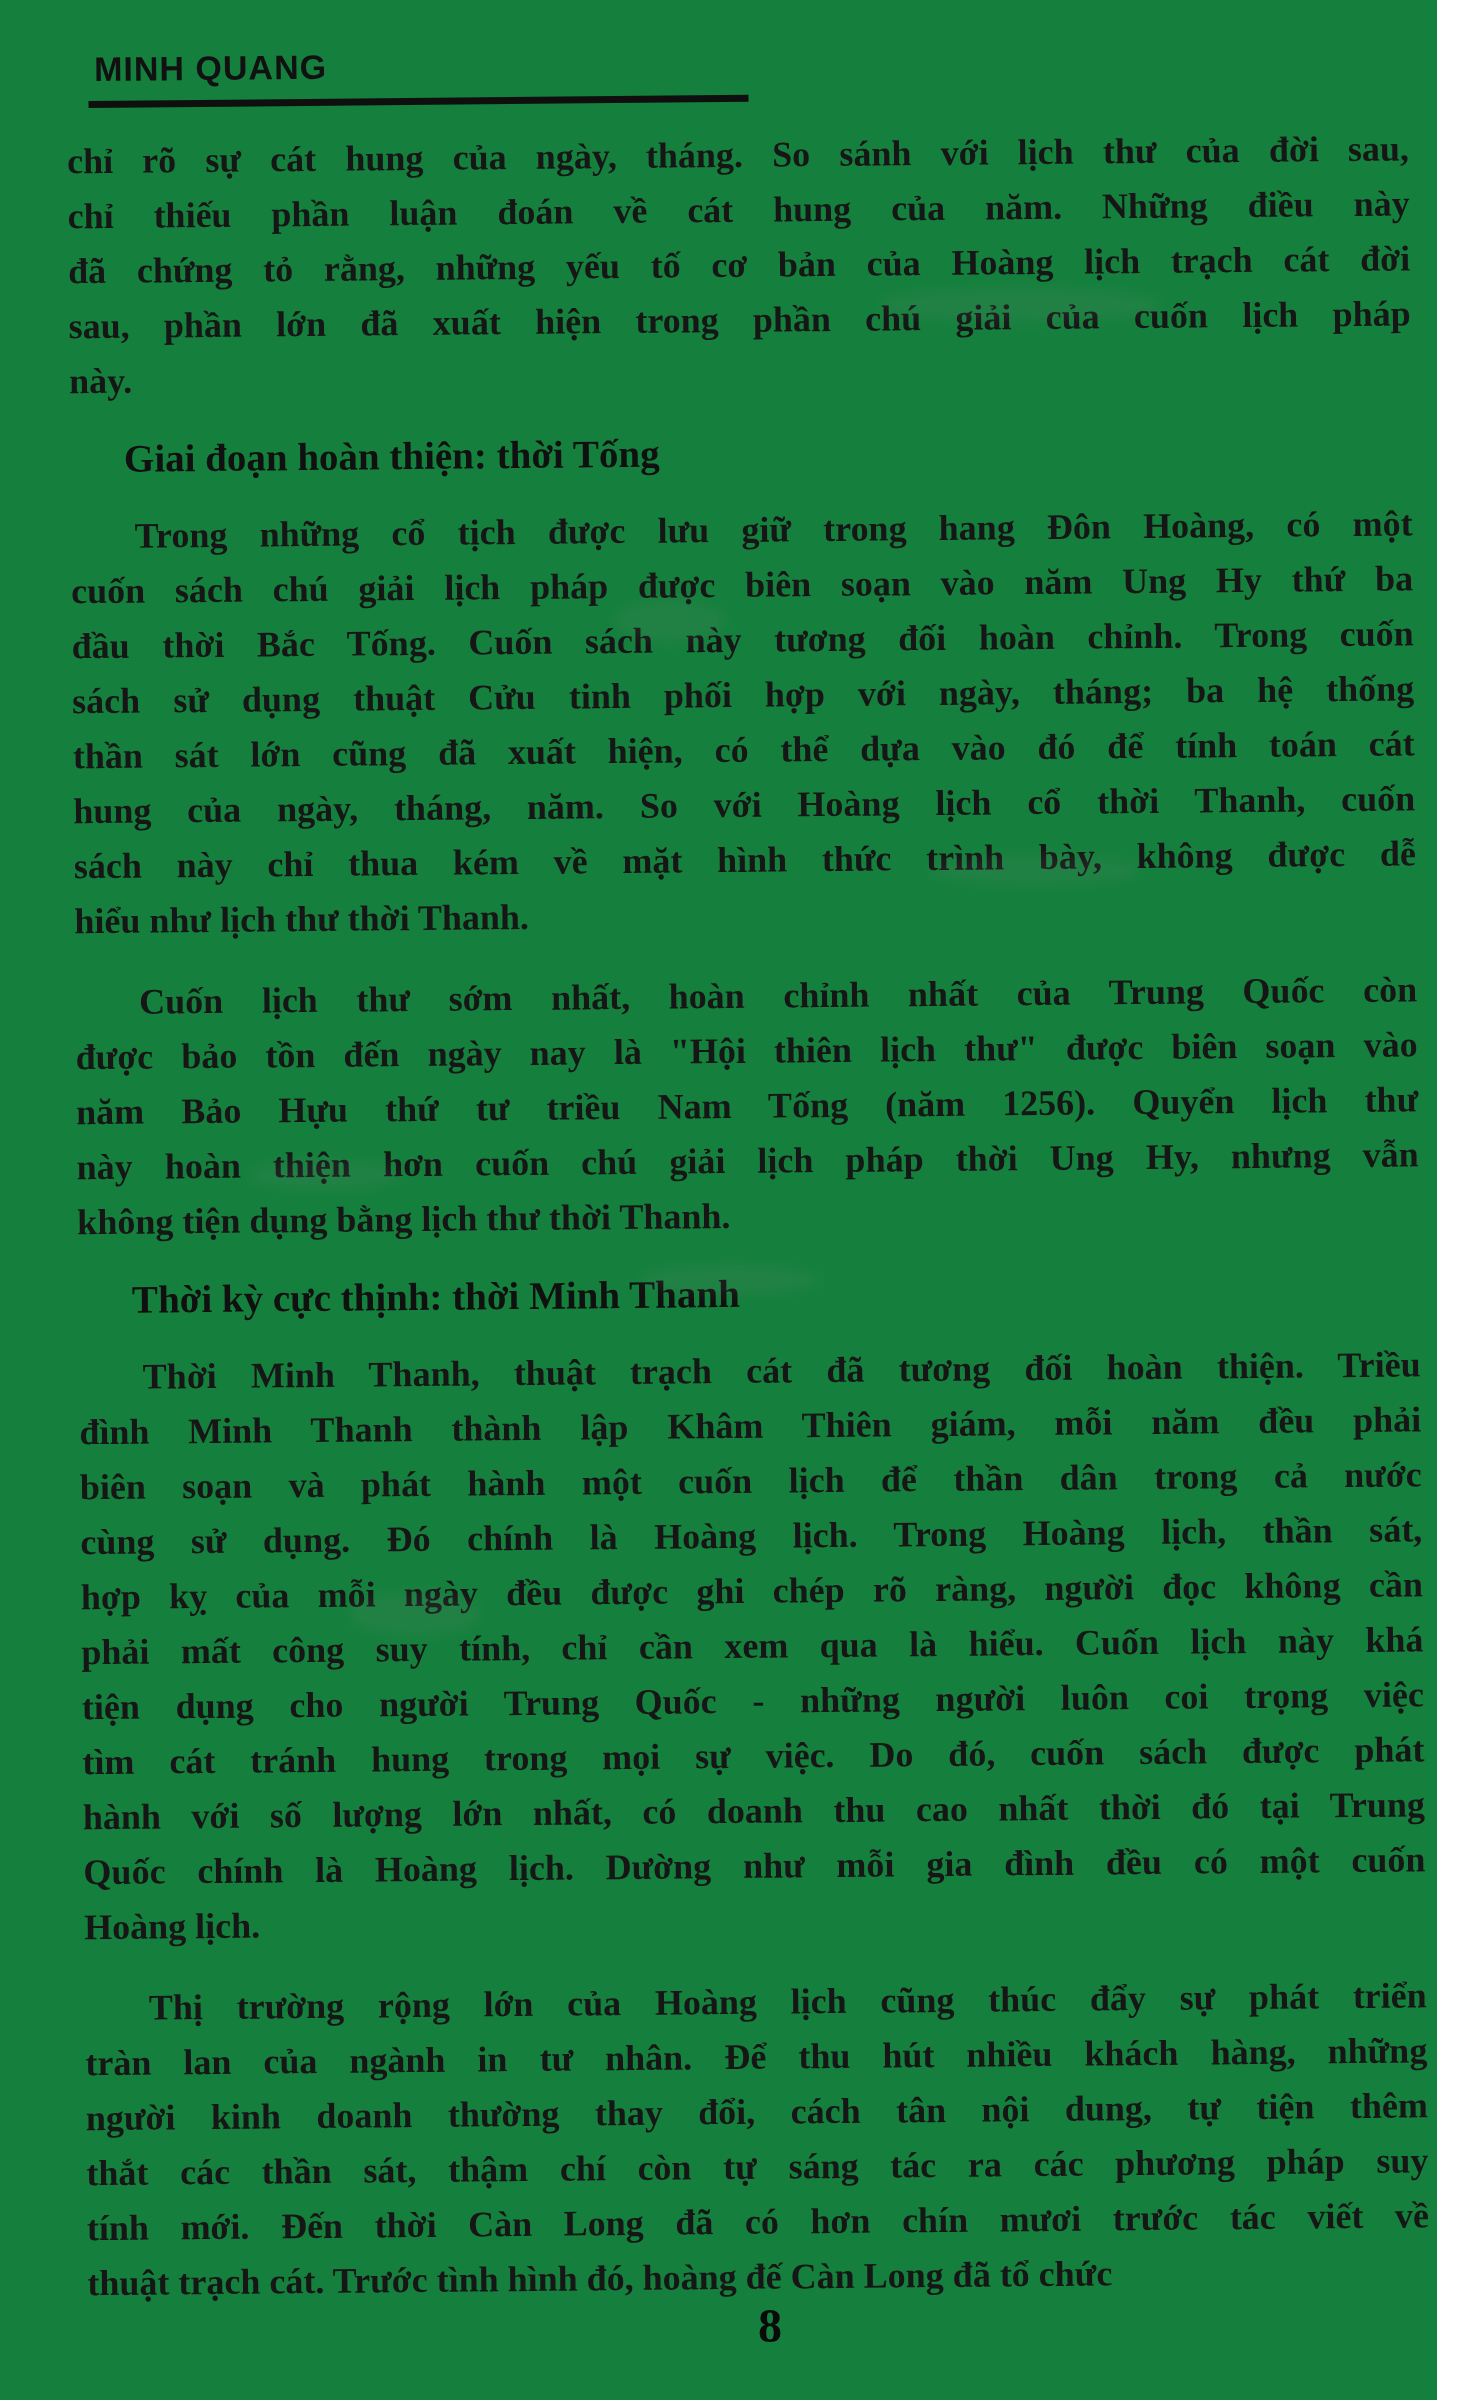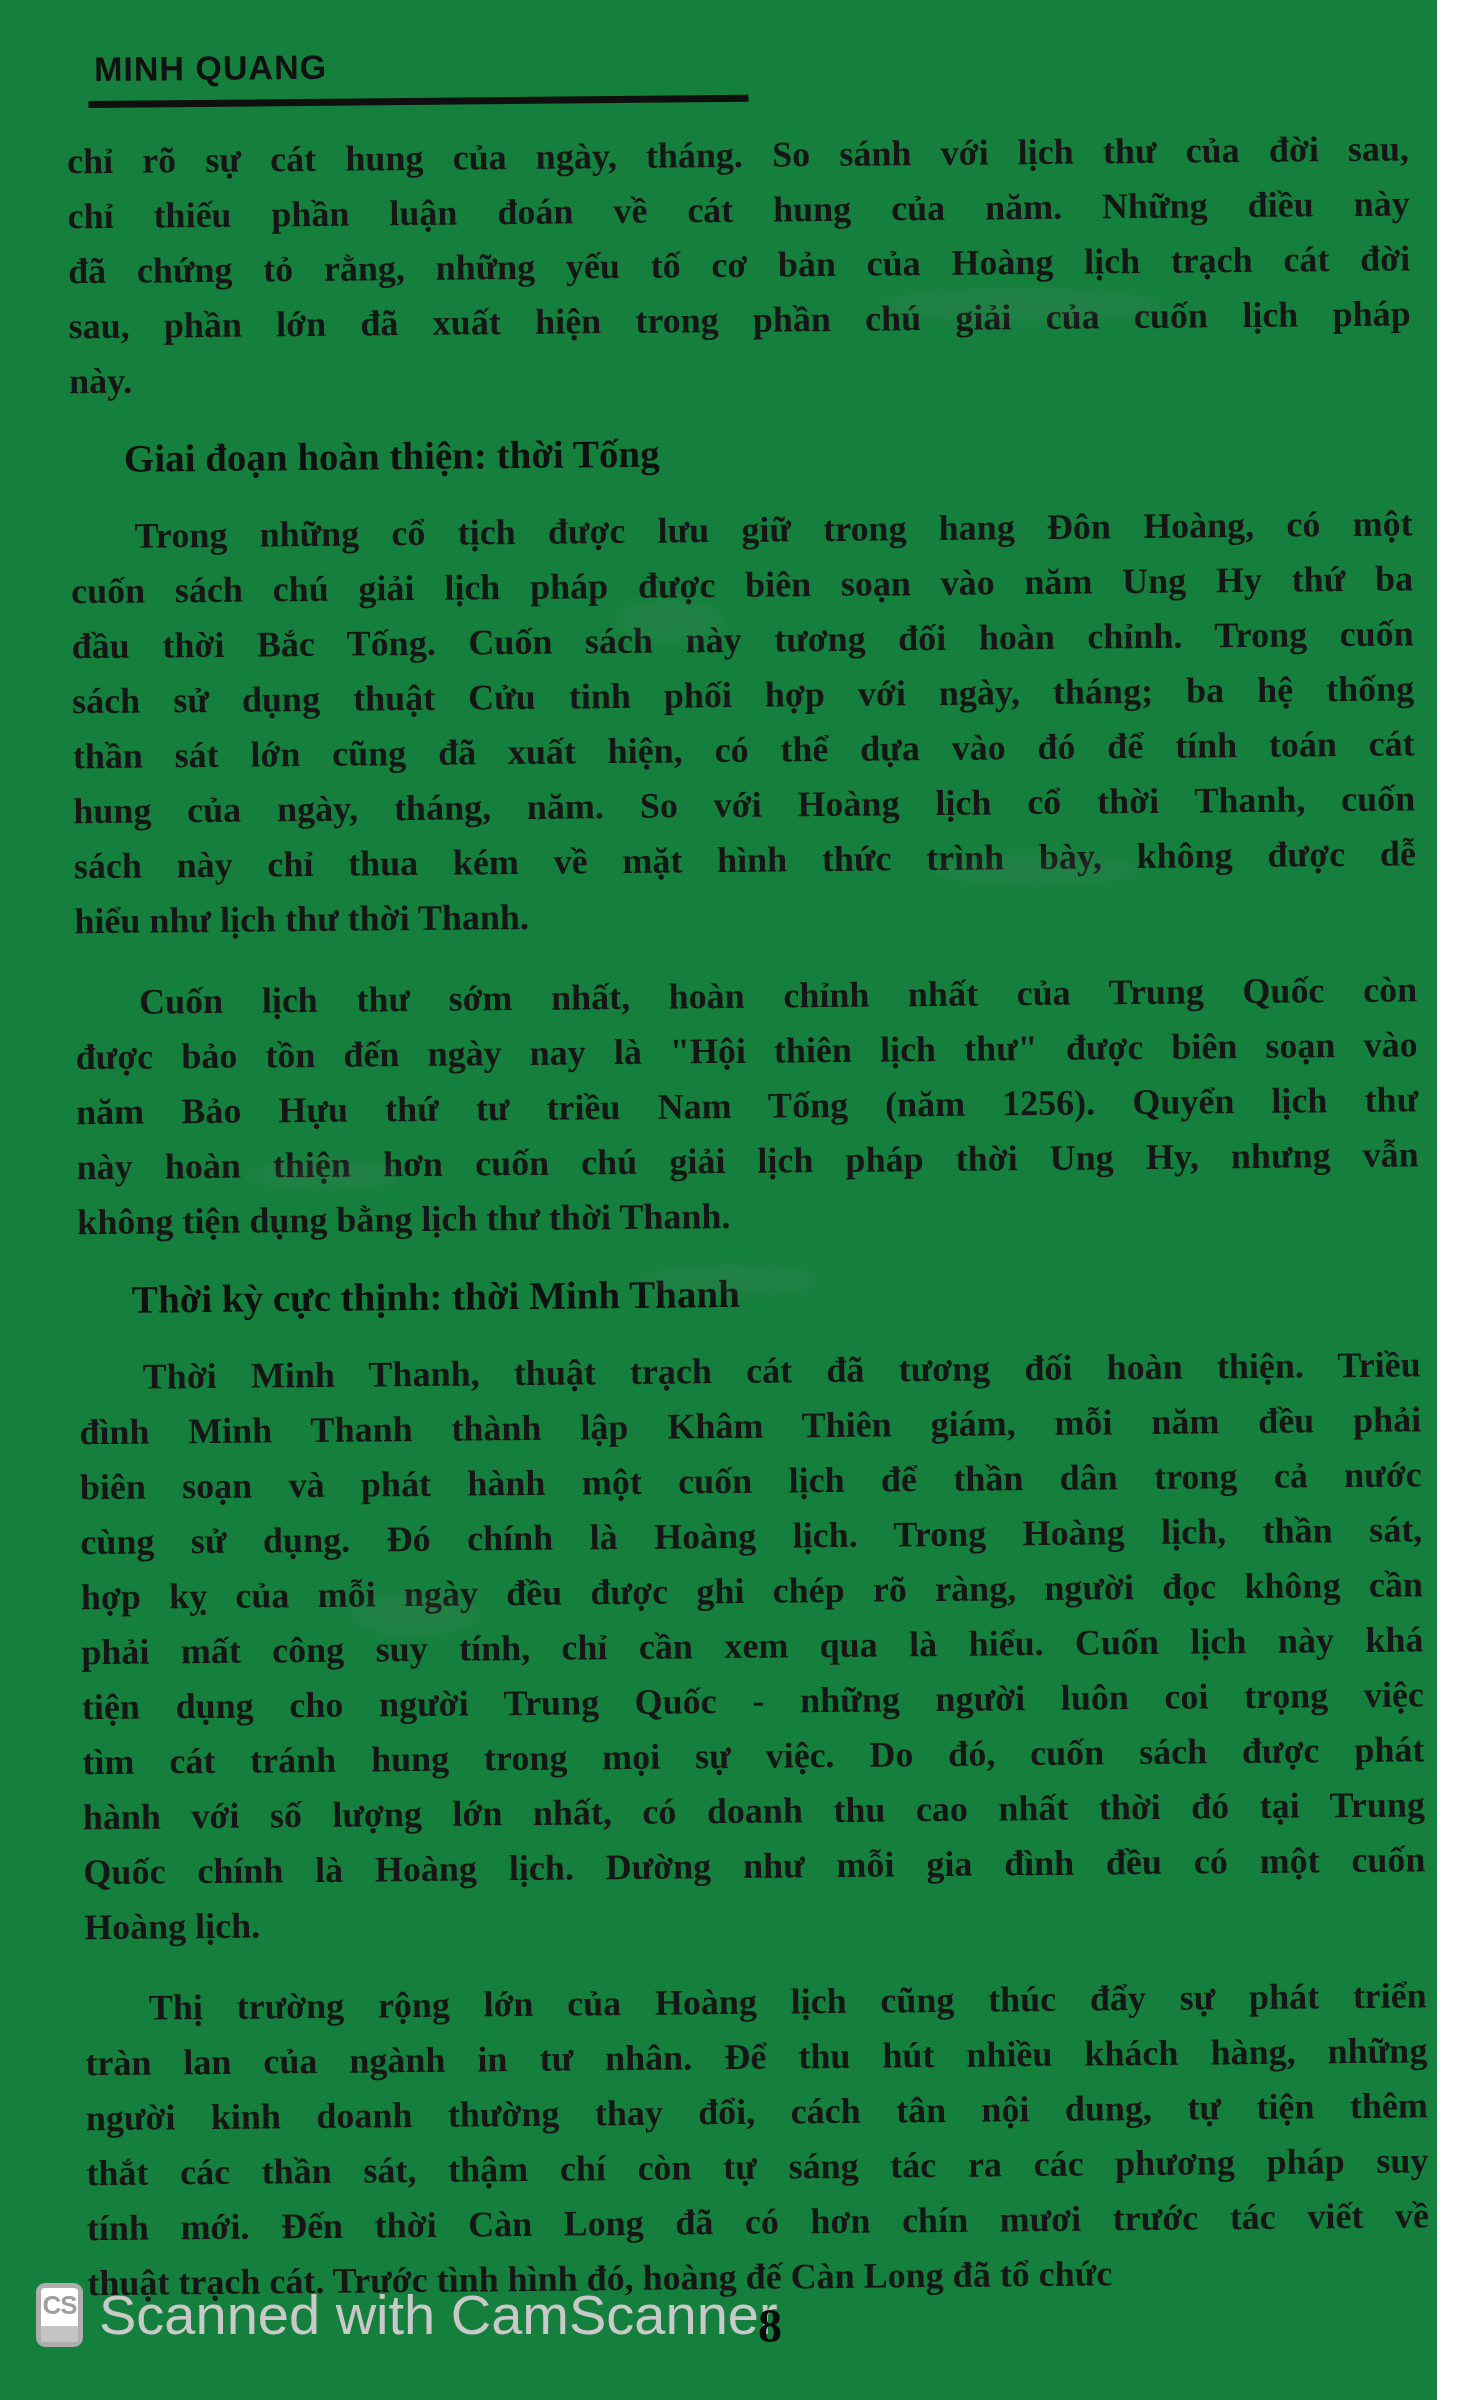--- a/index.html
+++ b/index.html
@@ -184,23 +184,16 @@
       </div>
   </div>
 
   <div class="smudge" style="left:880px; top:288px; width:280px; height:34px;"></div>
   <div class="smudge" style="left:615px; top:600px; width:110px; height:42px;"></div>
   <div class="smudge" style="left:930px; top:855px; width:210px; height:30px;"></div>
   <div class="smudge" style="left:640px; top:1265px; width:180px; height:30px;"></div>
   <div class="smudge" style="left:350px; top:1592px; width:130px; height:44px;"></div>
   <div class="smudge" style="left:250px; top:1160px; width:150px; height:30px;"></div>
 
-  <div class="watermark">
-    <div class="cs-logo">
-      <span class="cs-letters">CS</span>
-      <div class="cs-logo-band"></div>
-    </div>
-    <div class="wm-text">Scanned with CamScanner</div>
-  </div>
 
   <div class="page-number">8</div>
 
 </div>
 
 </body></html>

